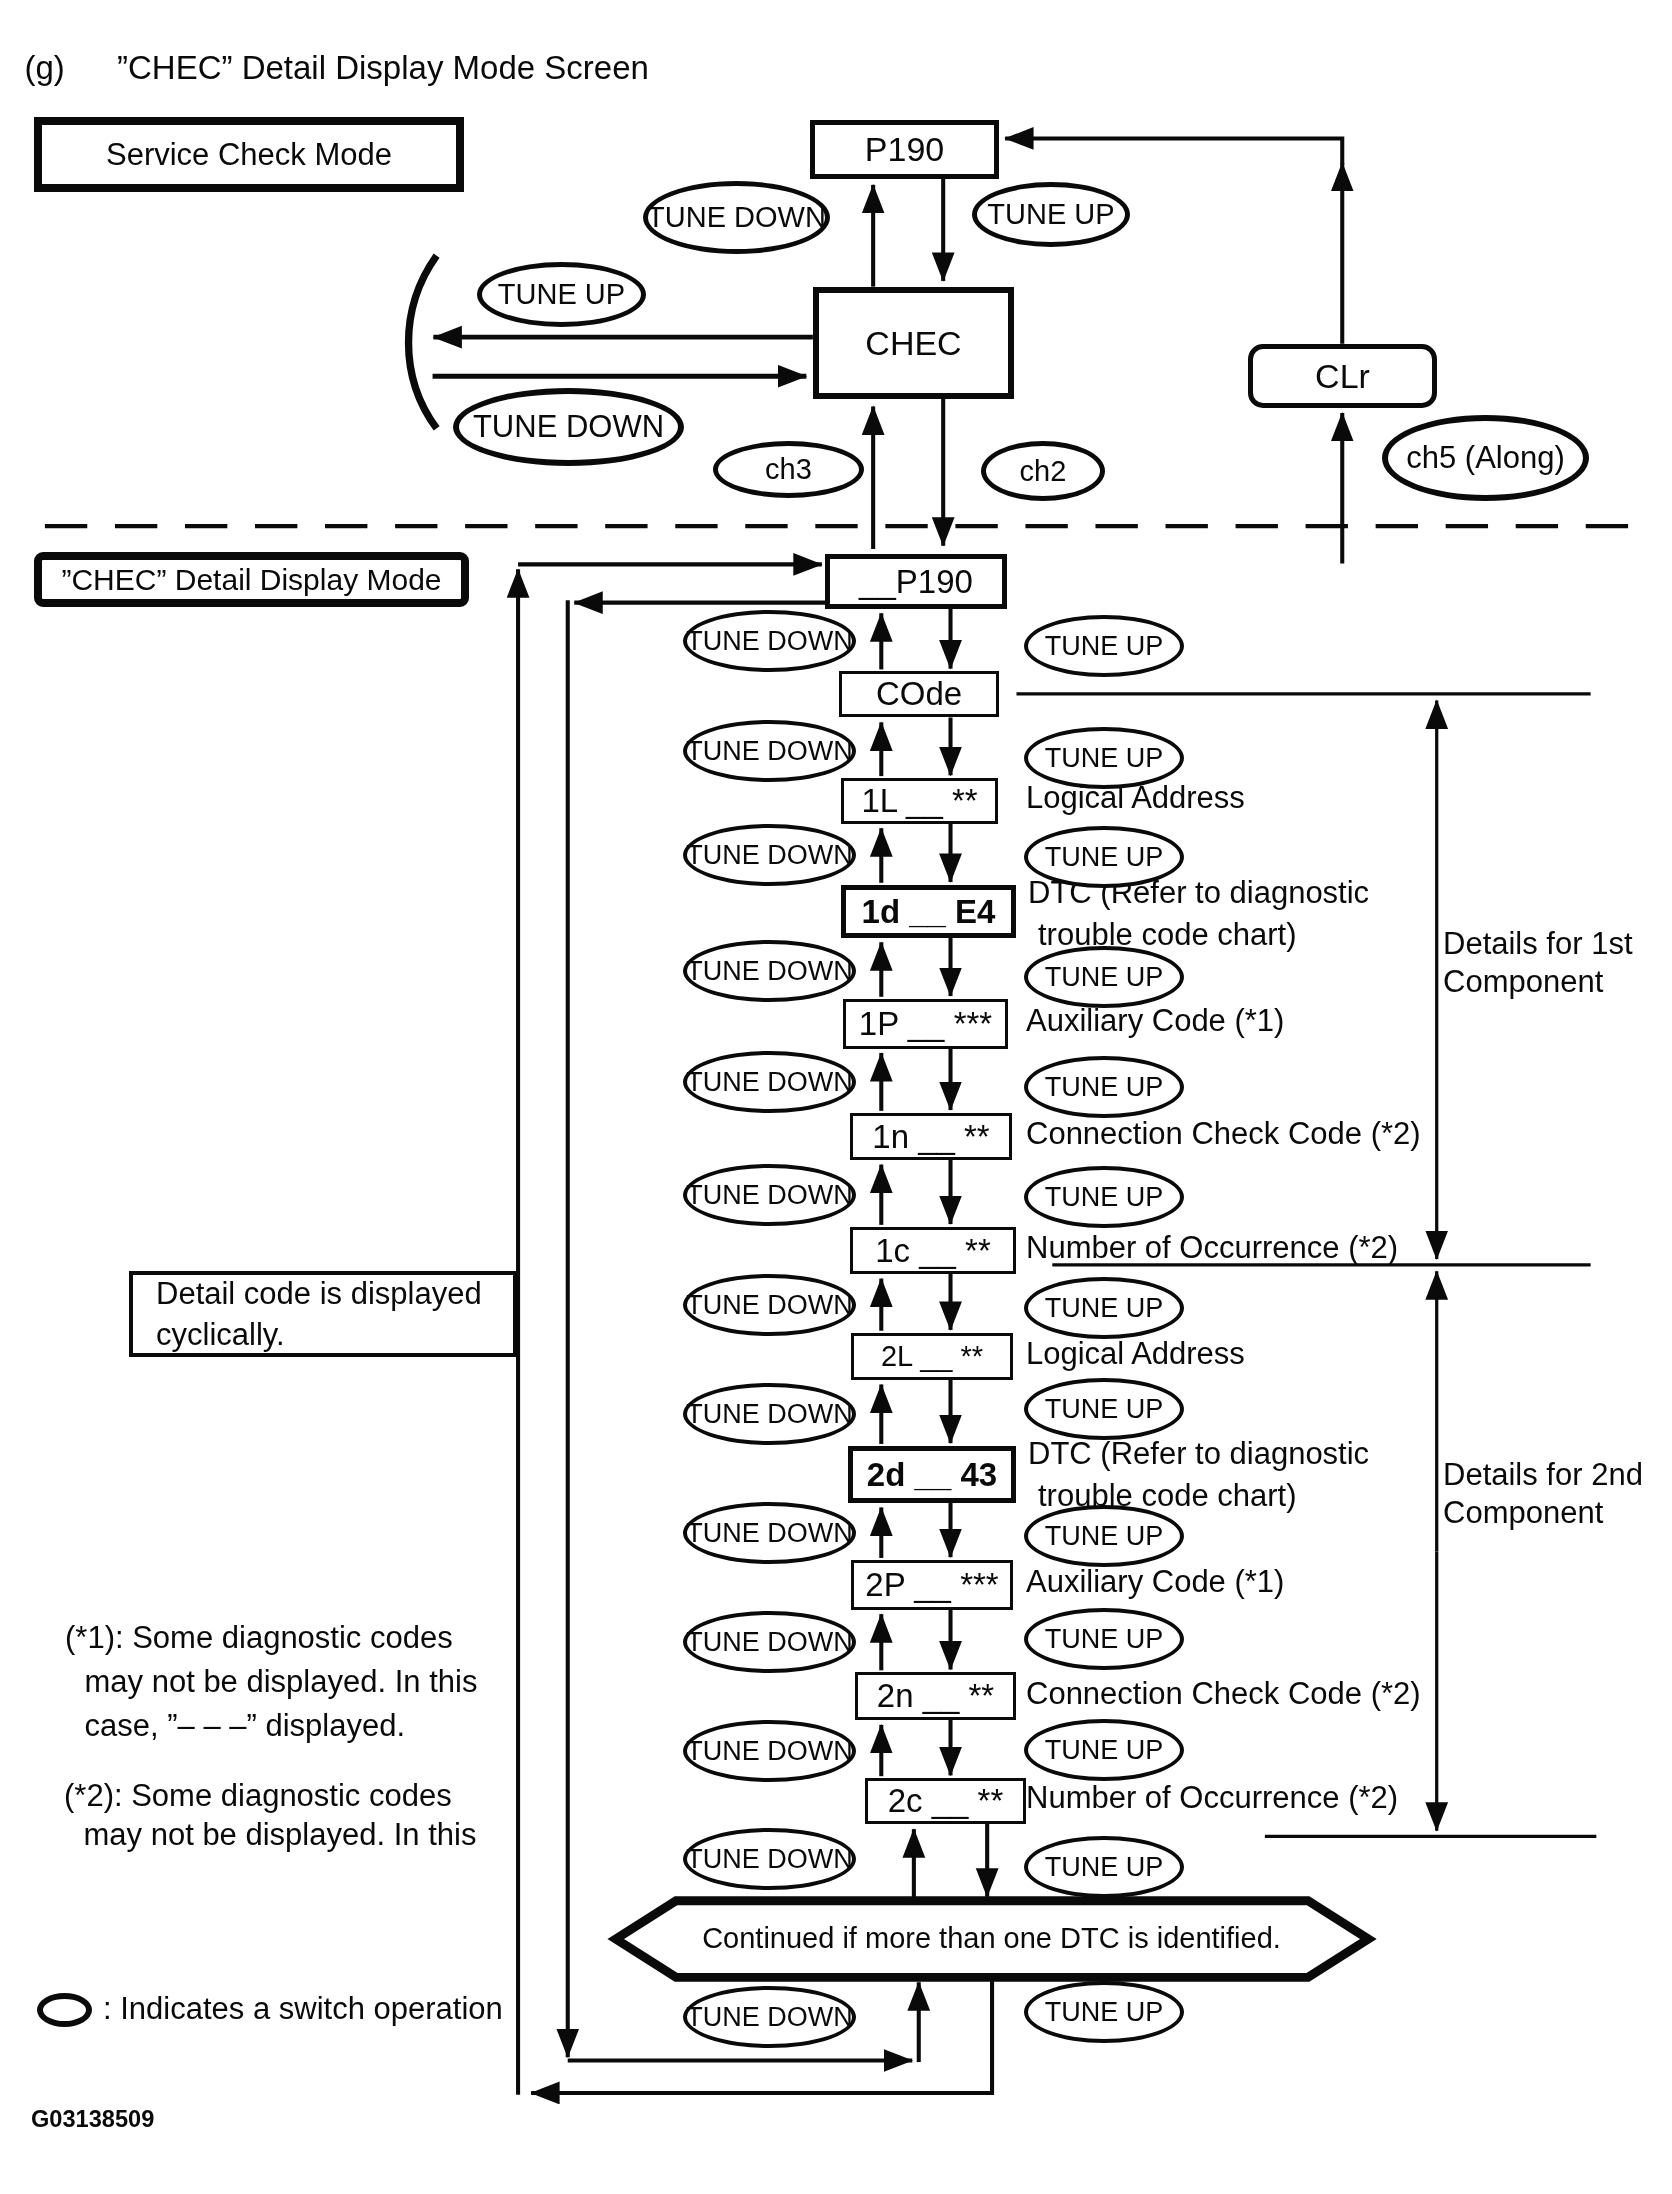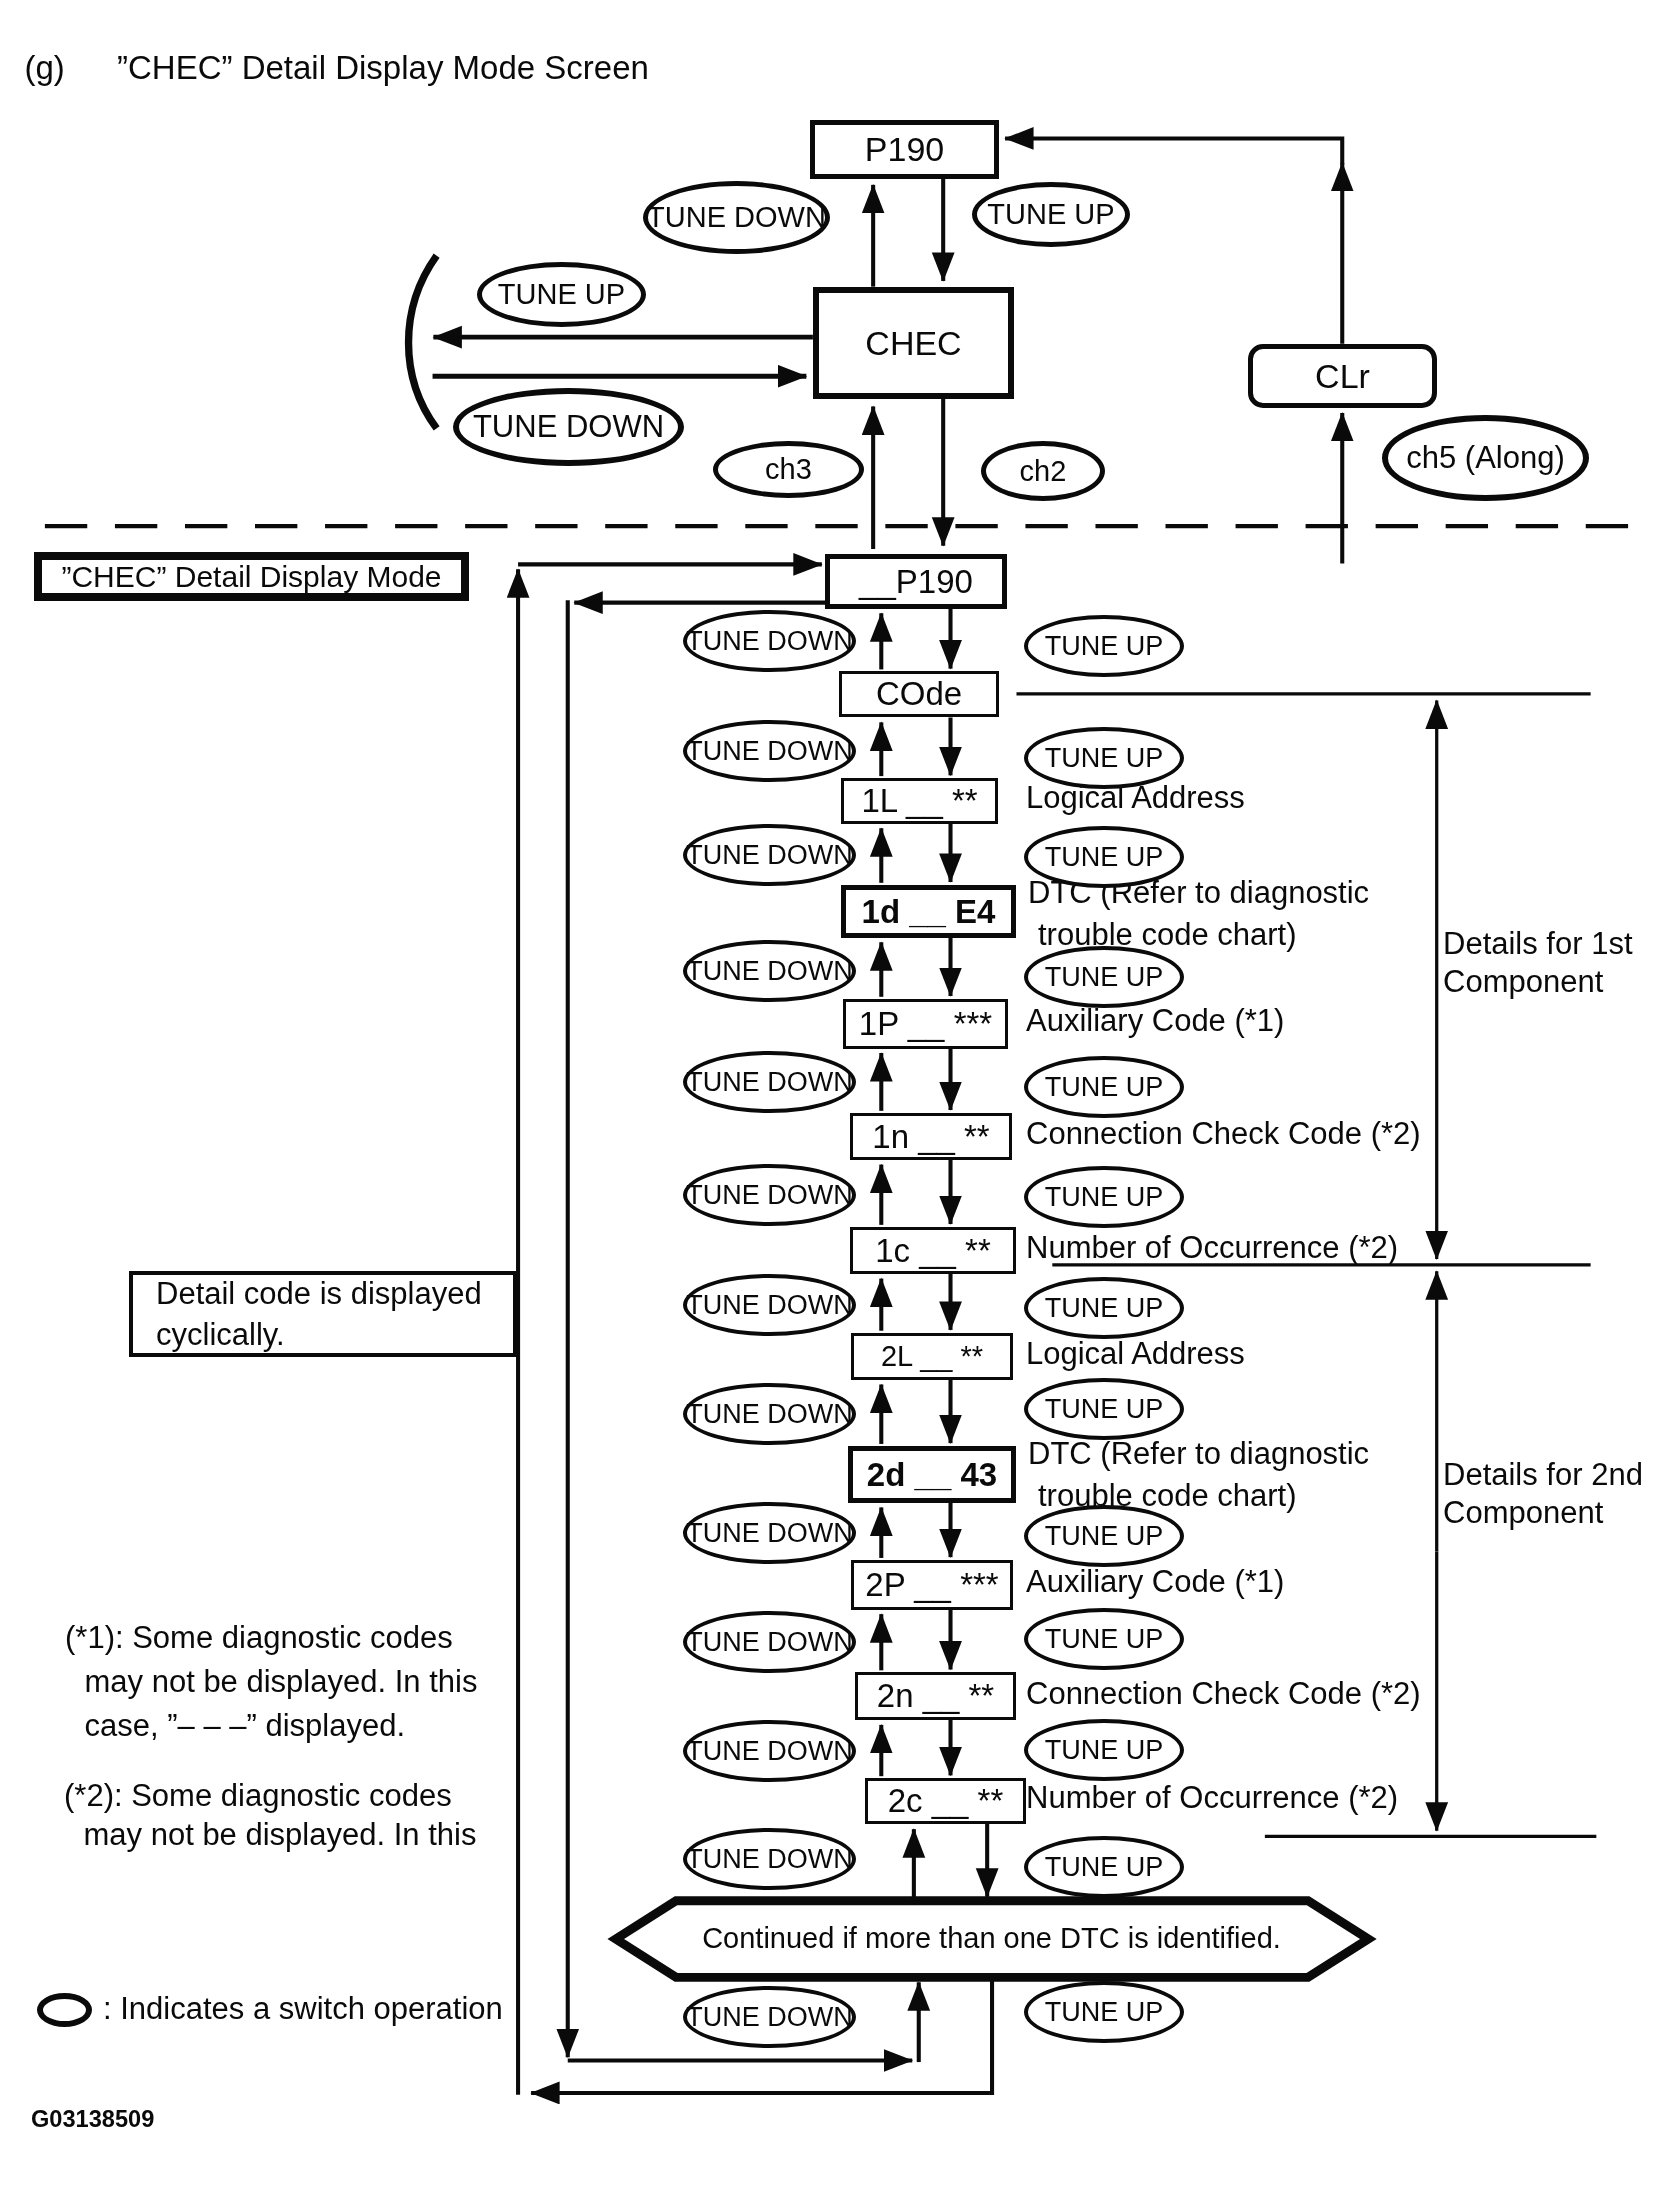--- a/index.html
+++ b/index.html
@@ -90,21 +90,22 @@
       <line x1="1167" y1="1845" x2="1167" y2="1912" stroke="#0a0a0a" stroke-width="5" marker-end="url(#arw)"></line>
       <line x1="1082" y1="2051" x2="1082" y2="1982" stroke="#0a0a0a" stroke-width="5" marker-end="url(#arw)"></line>
       <line x1="1167" y1="1976" x2="1167" y2="2050" stroke="#0a0a0a" stroke-width="5" marker-end="url(#arw)"></line>
       <line x1="1082" y1="2181" x2="1082" y2="2118" stroke="#0a0a0a" stroke-width="5" marker-end="url(#arw)"></line>
       <line x1="1167" y1="2112" x2="1167" y2="2180" stroke="#0a0a0a" stroke-width="5" marker-end="url(#arw)"></line>
     </svg>
 
   <div class="lbl" style="left:24.4px;top:49px;font-size:33px;">(g)</div>
   <div class="lbl" style="left:117px;top:49px;font-size:33px;">”CHEC” Detail Display Mode Screen</div>
 
-  <div class="box" style="left:34px;top:552px;width:435px;height:49px;border-width:8.1px;font-size:30px;">”CHEC” Detail Display Mode</div>
+  <div class="box" style="left:34px;top:117px;width:430px;height:75px;border-width:8.1px;font-size:31px;">Service Check Mode</div>
+  <div class="box" style="left:34px;top:552px;width:435px;height:55px;border-width:8.1px;font-size:30px;border-radius:9px;">”CHEC” Detail Display Mode</div>
 
   <div class="box" style="left:810px;top:120px;width:189px;height:59px;border-width:5.7px;font-size:34px;">P190</div>
   <div class="box" style="left:813px;top:287px;width:201px;height:112px;border-width:6.5px;font-size:34px;">CHEC</div>
   <div class="box" style="left:1248px;top:344px;width:189px;height:64px;border-width:5.7px;font-size:34px;border-radius:15px;">CLr</div>
 
   <div class="el" style="left:643px;top:181px;width:187px;height:73px;border-width:5.7px;font-size:29px;">TUNE DOWN</div>
   <div class="el" style="left:972px;top:182px;width:158px;height:65px;border-width:5.7px;font-size:29px;">TUNE UP</div>
   <div class="el" style="left:477px;top:262px;width:169px;height:65px;border-width:5.7px;font-size:29px;">TUNE UP</div>
   <div class="el" style="left:453px;top:388px;width:231px;height:78px;border-width:6.5px;font-size:31px;">TUNE DOWN</div>
   <div class="el" style="left:713px;top:441px;width:151px;height:57px;border-width:5.7px;font-size:29px;">ch3</div>

